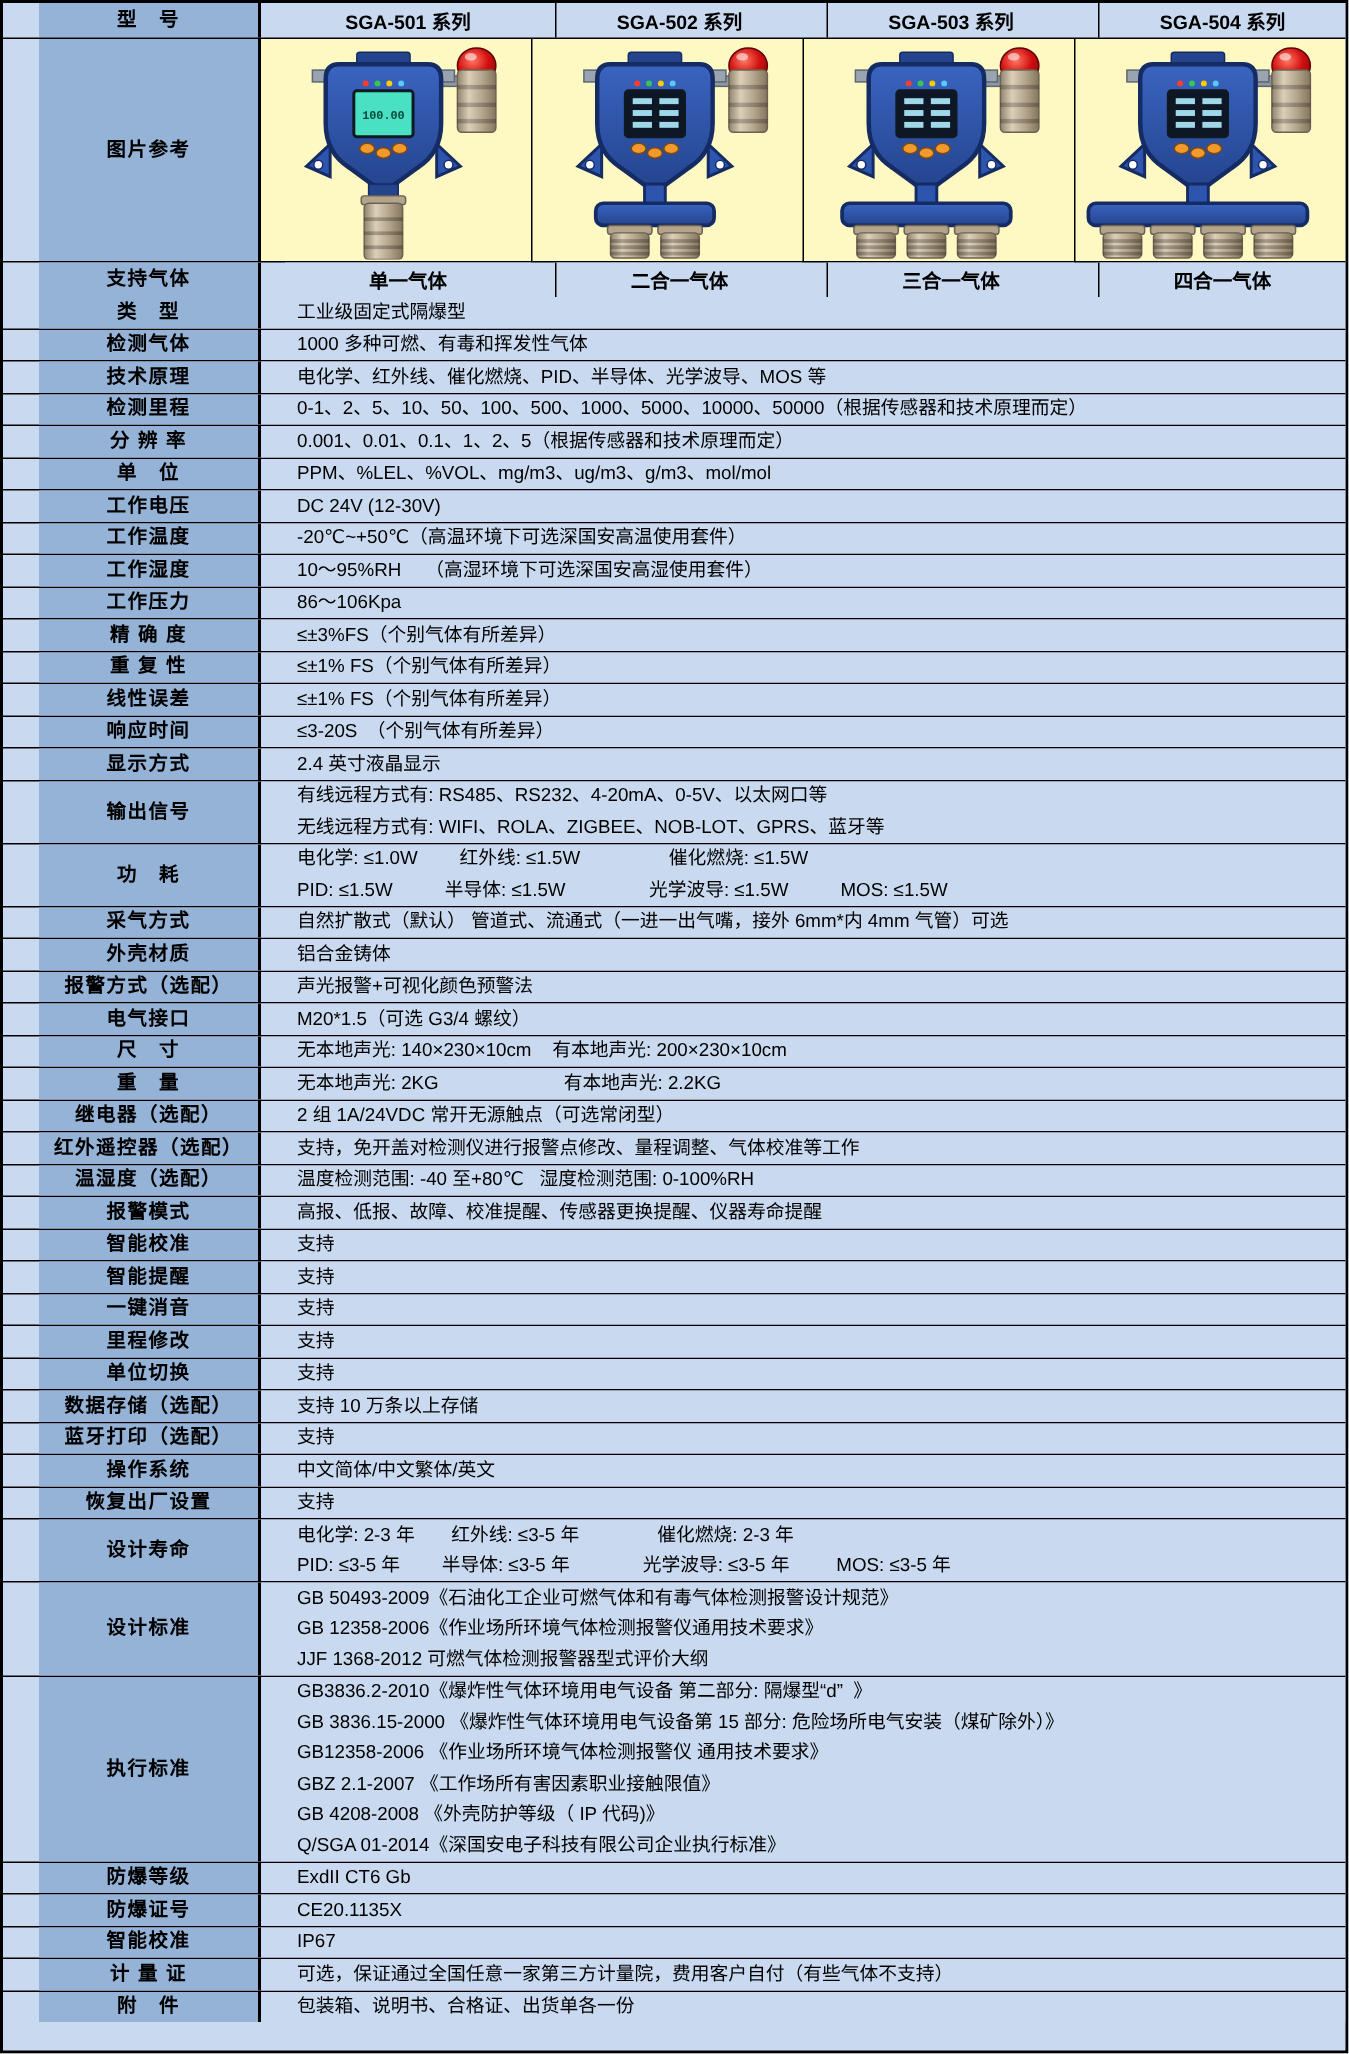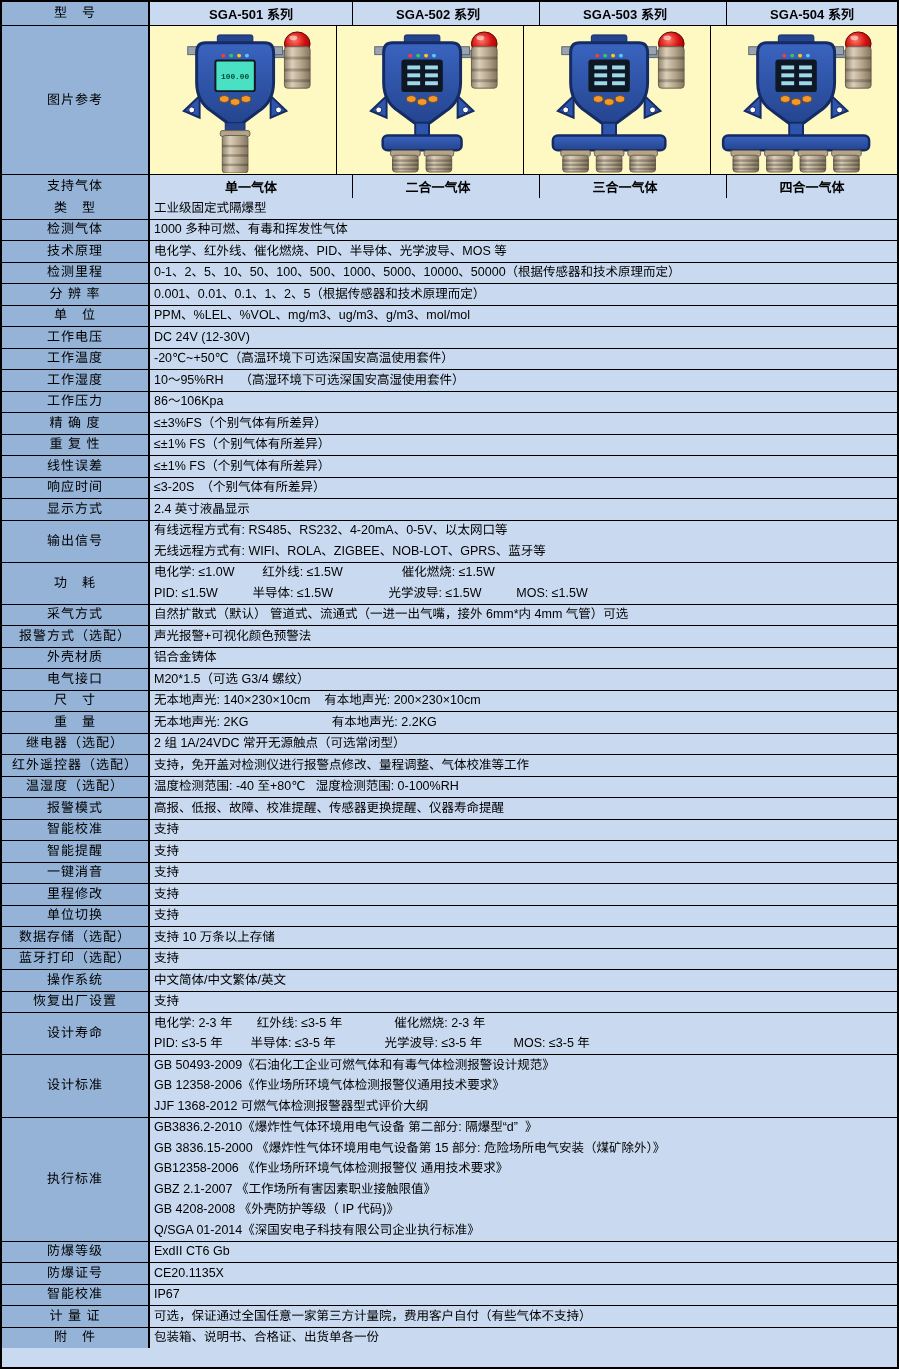--- a/index.html
+++ b/index.html
@@ -1,29 +1,29 @@
 <!DOCTYPE html>
 <html lang="zh-CN"><head>
 <meta charset="utf-8">
 <style>
   html,body{margin:0;padding:0;background:#ffffff;}
   body{width:899px;font-family:"Liberation Sans","DejaVu Sans",sans-serif;color:#000;}
   .sheet{width:899px;height:1369px;box-sizing:border-box;border:2px solid #000;background:#C9DAF0;display:flex;flex-direction:column;overflow:hidden;}
   .row{display:flex;border-top:1px solid #000;flex:0 0 auto;}
   .row:first-child{border-top:none;}
   .cell{box-sizing:border-box;}
-  .label{width:148px;min-width:148px;background:#95B3D7;border-right:2px solid #000;display:flex;align-items:center;justify-content:center;text-align:center;font-weight:normal;font-size:13px;padding:1px 3px;letter-spacing:1px;line-height:1.15;}
+  .label{width:148px;min-width:148px;background:#95B3D7;border-right:2px solid #000;display:flex;align-items:center;justify-content:center;text-align:center;font-weight:bold;font-size:13px;padding:1px 3px;letter-spacing:1px;line-height:1.15;margin-left:24px;}
   .mcell{flex:1 1 0;background:#C9DAF0;display:flex;align-items:center;justify-content:center;font-weight:bold;font-size:13px;margin-left:16px;}
   .mcell + .mcell{border-left:1px solid #000;}
   .header-row{height:23px;}
   .image-row{height:148px;}
   .icell{flex:1 1 0;background:#fef9c3;display:flex;align-items:center;justify-content:center;overflow:hidden;}
   .icell + .icell{border-left:1px solid #000;}
   .gas-row{height:23px;}
-  .value{flex:1;background:#C9DAF0;display:flex;flex-direction:column;justify-content:center;padding:0 6px 0 4px;overflow:hidden;}
+  .value{flex:1;background:#C9DAF0;display:flex;flex-direction:column;justify-content:center;padding:0 6px 0 24px;overflow:hidden;}
   .vline{min-height:20.5px;display:flex;align-items:center;white-space:pre;font-size:12.5px;line-height:1.2;}
   svg{display:block;}
 </style>
 </head>
 <body>
 
 <div class="sheet">
 
   <div class="row header-row">
     <div class="cell label">型　号</div>
@@ -402,29 +402,29 @@
           <div class="vline">PID: ≤1.5W          半导体: ≤1.5W                光学波导: ≤1.5W          MOS: ≤1.5W</div>
         </div>
       </div>
       <div class="row spec-row">
         <div class="cell label">采气方式</div>
         <div class="cell value">
           <div class="vline">自然扩散式（默认） 管道式、流通式（一进一出气嘴，接外 6mm*内 4mm 气管）可选</div>
         </div>
       </div>
       <div class="row spec-row">
+        <div class="cell label">外壳材质</div>
+        <div class="cell value">
+          <div class="vline">铝合金铸体</div>
+        </div>
+      </div>
+      <div class="row spec-row">
         <div class="cell label">报警方式（选配）</div>
         <div class="cell value">
           <div class="vline">声光报警+可视化颜色预警法</div>
-        </div>
-      </div>
-      <div class="row spec-row">
-        <div class="cell label">外壳材质</div>
-        <div class="cell value">
-          <div class="vline">铝合金铸体</div>
         </div>
       </div>
       <div class="row spec-row">
         <div class="cell label">电气接口</div>
         <div class="cell value">
           <div class="vline">M20*1.5（可选 G3/4 螺纹）</div>
         </div>
       </div>
       <div class="row spec-row">
         <div class="cell label">尺　寸</div>

